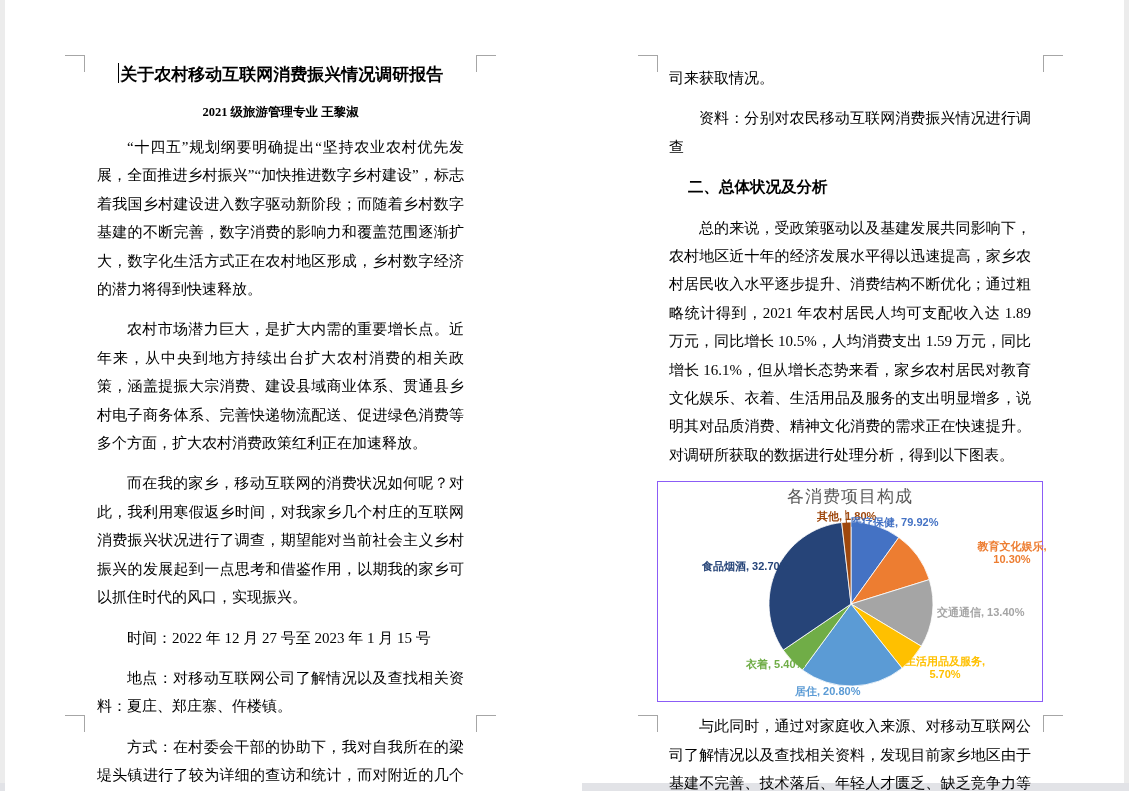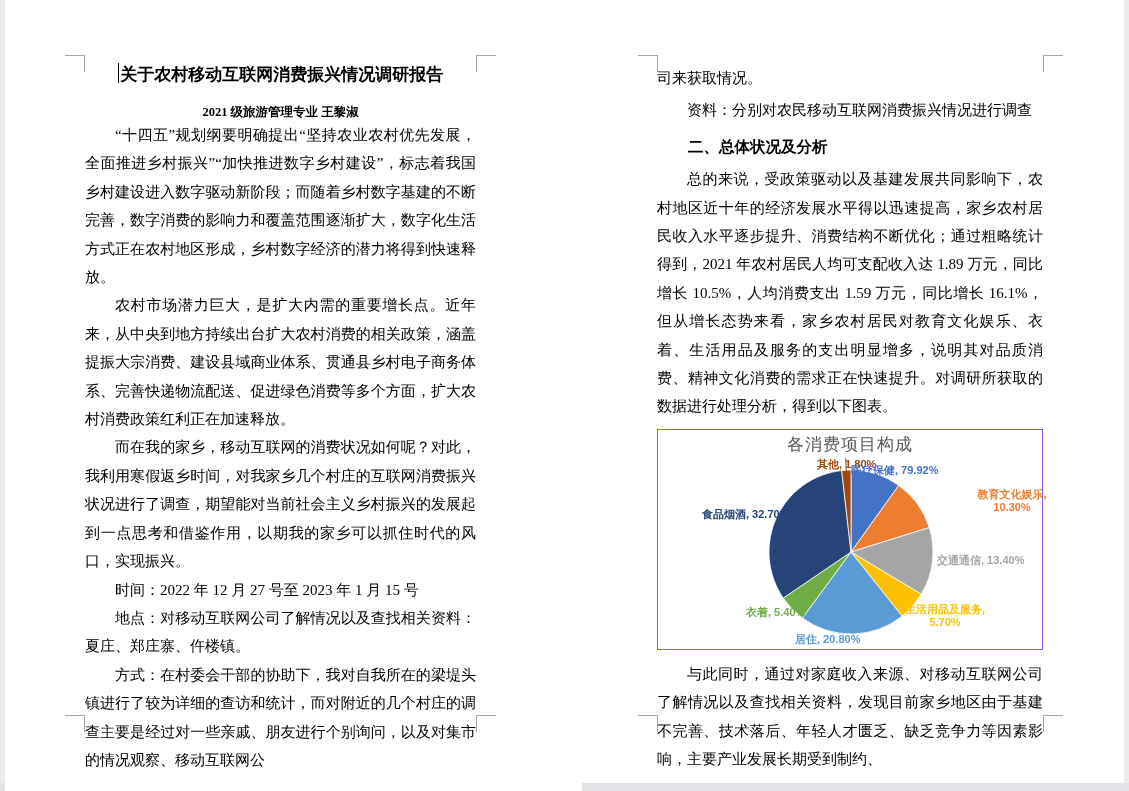--- a/index.html
+++ b/index.html
@@ -27,21 +27,21 @@
   .content-1{position:absolute;left:80px;top:0;width:391px;}
   .content-2{position:absolute;left:85px;top:0;width:386px;}
 
   .doc-title{
     margin-top:62px;text-align:center;font-size:17px;font-weight:bold;
     line-height:26px;white-space:nowrap;position:relative;
   }
   .caret{display:inline-block;width:1.5px;height:20px;background:#000;vertical-align:-3px;margin-right:1px;}
   .doc-subtitle{margin-top:15px;text-align:center;font-size:12.5px;font-weight:bold;line-height:18px;}
   .sec-heading{margin-top:8px;margin-bottom:4px;font-size:15.5px;font-weight:bold;line-height:28.4px;text-indent:2em;}
-  .para{font-size:15px;line-height:28.4px;text-align:justify;text-indent:2em;margin:0;}
+  .para{font-size:15px;line-height:28.4px;text-align:justify;text-indent:2em;margin:12px;}
   .para.no-indent{text-indent:0;}
 
   
   .chart-container{
     position:relative;width:384px;height:219px;margin-top:8px;margin-bottom:8px;
     border:1px solid #8b5cf6;background:#fff;
     font-family:"Liberation Sans","DejaVu Sans",sans-serif;
   }
   .chart-title{position:absolute;left:0;top:3px;width:100%;text-align:center;
     font-size:17px;color:#595959;letter-spacing:1px;}

